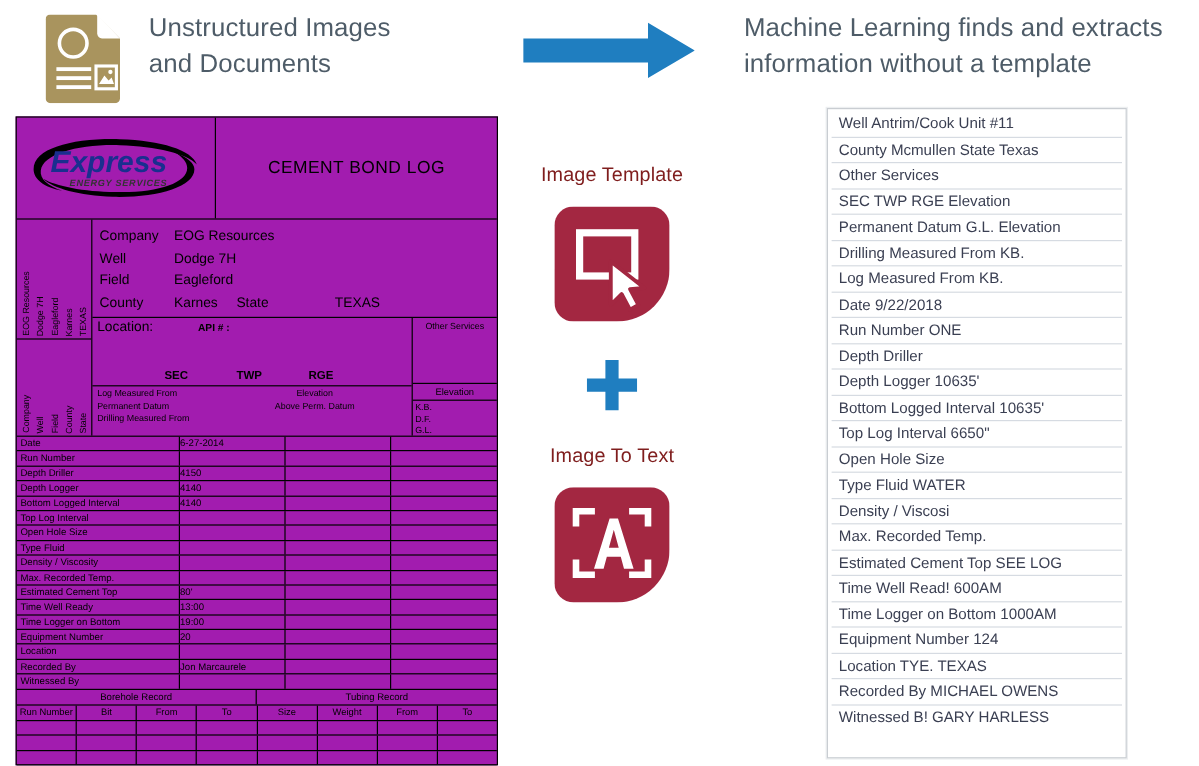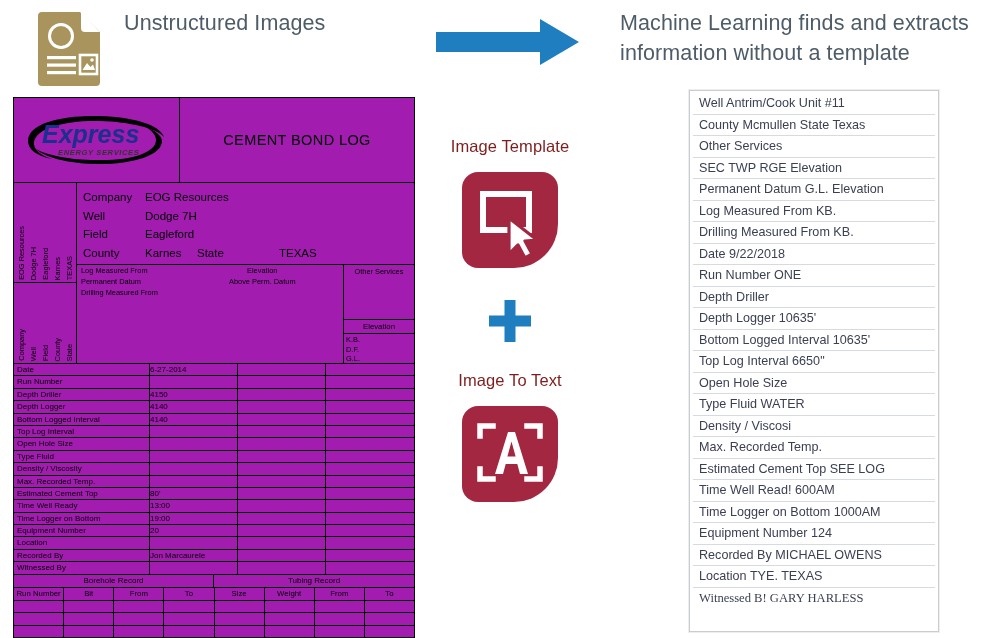--- a/index.html
+++ b/index.html
@@ -49,21 +49,21 @@
     box-shadow:0 0 0 1px #eceef0;
     box-sizing:border-box;padding:2px 3px;
   }
   .extract-row{
     height:21.5px;line-height:21.5px;
     border-bottom:1px solid #d6dbe2;
     font-size:12.6px;color:#3a3f52;
     padding-left:6px;white-space:nowrap;overflow:hidden;
     box-sizing:border-box;
   }
-  .extract-row:last-child{border-bottom:none;font-family:Liberation Serif, serif;}
+  .extract-row:last-child{border-bottom:none;}
 
   
   .form{
     position:absolute;left:13px;top:97px;width:402px;height:541px;
     border:1.5px solid #000;box-sizing:border-box;background:#a21caf;
     color:#000;
   }
 
   
   .topband{display:flex;height:84px;border-bottom:1.5px solid #000;}
@@ -176,20 +176,21 @@
       <rect x="9" y="51.5" width="29" height="3.2" fill="#ffffff"></rect>
       <rect x="9" y="59" width="29" height="3.2" fill="#ffffff"></rect>
       <rect x="42" y="43" width="17" height="19" fill="none" stroke="#ffffff" stroke-width="2.6"></rect>
       <path d="M44.5 58 L49 51 L52.5 55 L55 52.5 L57 58 Z" fill="#ffffff"></path>
       <circle cx="54" cy="48" r="1.8" fill="#ffffff"></circle>
     </svg>
   </div>
 
   <div class="hdr-left">
     <div>Unstructured Images</div>
+    <div>and Documents</div>
   </div>
 
   <div class="arrow">
     <svg viewBox="0 0 143 50" xmlns="http://www.w3.org/2000/svg">
       <path d="M0 15 H104 V2 L143 25 L104 48 V35 H0 Z" fill="#1f7ec0"></path>
     </svg>
   </div>
 
   <div class="hdr-right">
     <div>Machine Learning finds and extracts</div>
@@ -223,38 +224,38 @@
     </svg>
   </div>
 
   <div class="extract-panel">
     <div>
       <div class="extract-row">Well Antrim/Cook Unit #11</div>
       <div class="extract-row">County Mcmullen State Texas</div>
       <div class="extract-row">Other Services</div>
       <div class="extract-row">SEC TWP RGE Elevation</div>
       <div class="extract-row">Permanent Datum G.L. Elevation</div>
+      <div class="extract-row">Drilling Measured From KB.</div>
       <div class="extract-row">Log Measured From KB.</div>
-      <div class="extract-row">Drilling Measured From KB.</div>
       <div class="extract-row">Date 9/22/2018</div>
       <div class="extract-row">Run Number ONE</div>
       <div class="extract-row">Depth Driller</div>
       <div class="extract-row">Depth Logger 10635'</div>
       <div class="extract-row">Bottom Logged Interval 10635'</div>
       <div class="extract-row">Top Log Interval 6650"</div>
       <div class="extract-row">Open Hole Size</div>
       <div class="extract-row">Type Fluid WATER</div>
       <div class="extract-row">Density / Viscosi</div>
       <div class="extract-row">Max. Recorded Temp.</div>
       <div class="extract-row">Estimated Cement Top SEE LOG</div>
       <div class="extract-row">Time Well Read! 600AM</div>
       <div class="extract-row">Time Logger on Bottom 1000AM</div>
       <div class="extract-row">Equipment Number 124</div>
+      <div class="extract-row">Location TYE. TEXAS</div>
       <div class="extract-row">Recorded By MICHAEL OWENS</div>
-      <div class="extract-row">Location TYE. TEXAS</div>
       <div class="extract-row">Witnessed B! GARY HARLESS</div>
     </div>
   </div>
 
   <div class="form">
 
     <div class="topband">
       <div class="logobox">
         <div class="logo-wrap">
           <svg viewBox="0 0 150 58" xmlns="http://www.w3.org/2000/svg">
@@ -307,20 +308,27 @@
           <div class="cb-line">
             <span class="cb-k">County</span>
             <span class="cb-k2">Karnes</span>
             <span class="cb-k" style="width:82px">State</span>
             <span class="cb-v">TEXAS</span>
           </div>
         </div>
 
         <div class="loc-block">
           <div class="loc-left">
+            <div class="loc-top">
+              <span class="loc-word">Location:</span>
+              <span class="loc-api">API # :</span>
+              <span class="loc-sec">SEC</span>
+              <span class="loc-twp">TWP</span>
+              <span class="loc-rge">RGE</span>
+            </div>
             <div class="loc-bot">
               <div>Log Measured From</div>
               <div>Permanent Datum</div>
               <div>Drilling Measured From</div>
               <span class="loc-el1">Elevation</span>
               <span class="loc-el2">Above Perm. Datum</span>
             </div>
           </div>
           <div class="loc-right">
             <div class="os-box">Other Services</div>

